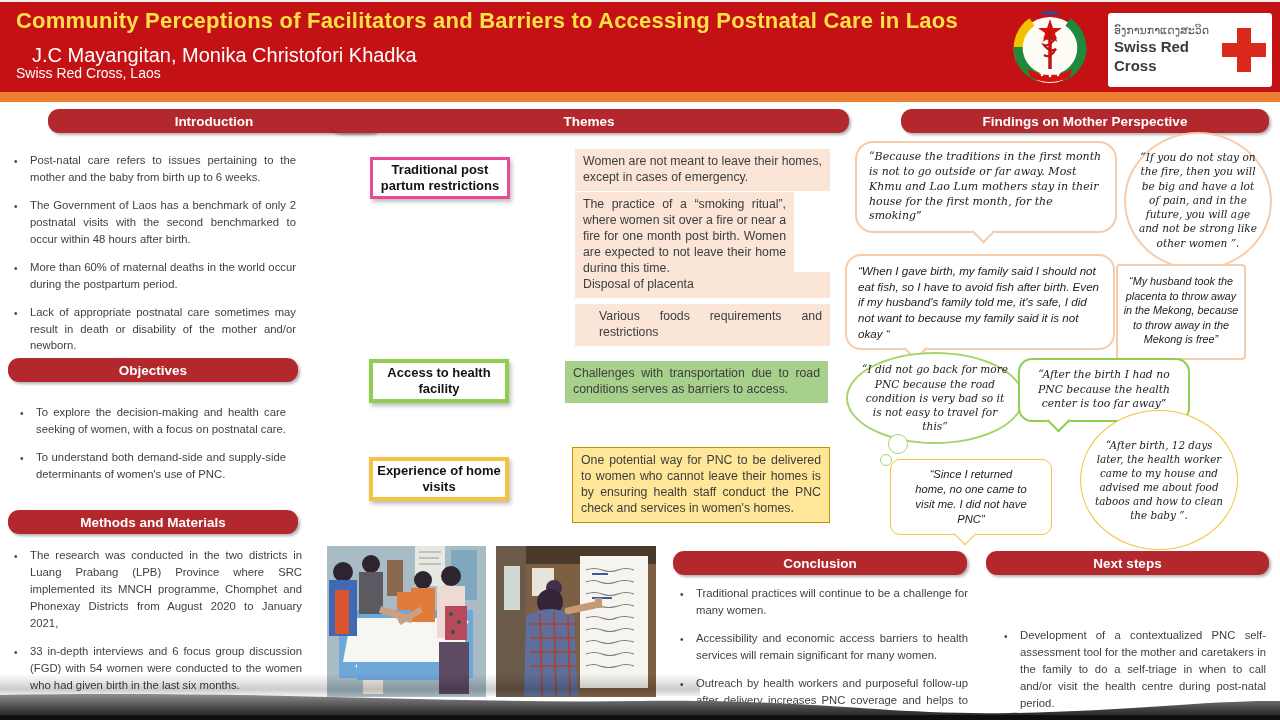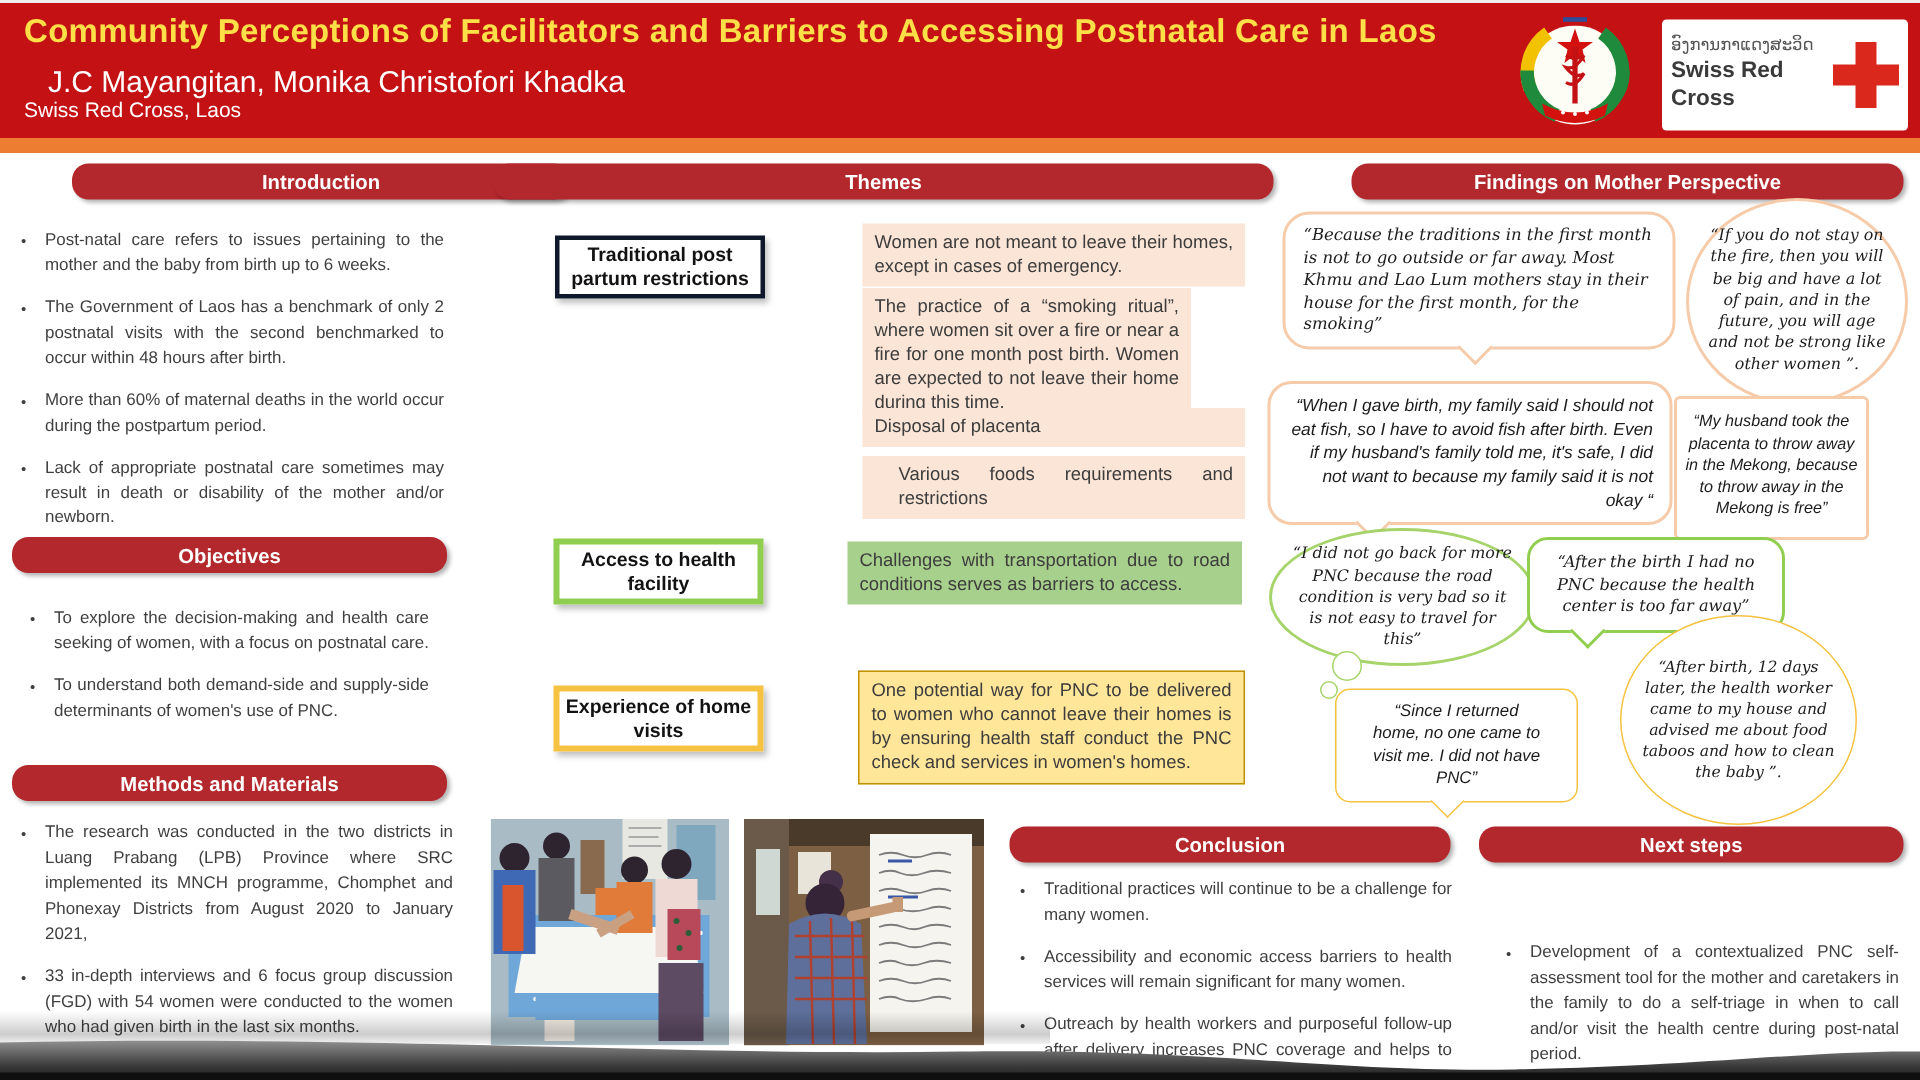--- a/index.html
+++ b/index.html
@@ -24,21 +24,21 @@
   
   .bullets{position:absolute;font-size:11.3px;color:#3f3f3f;line-height:1.5;}
   .bullets .li{display:flex;margin-bottom:11px;}
   .bullets .dot{width:16px;flex:none;}
   .bullets .dot::before{content:"•";font-size:10px;position:relative;top:1px;}
   .btxt{flex:1;text-align:justify;}
   
   .theme-label{position:absolute;background:#fff;display:flex;align-items:center;justify-content:center;
                text-align:center;font-weight:bold;font-size:13px;color:#121212;box-sizing:border-box;
                padding:3px;box-shadow:2px 3px 4px rgba(0,0,0,.25);line-height:1.25;}
-  .tl-peach{border:3px solid #0f172a;}
+  .tl-peach{border:3px solid #ec4899;}
   .tl-green{border:4px solid #8fce4e;}
   .tl-gold{border:4px solid #f5c242;}
   .theme-item{position:absolute;background:#fbe5d6;font-size:12.3px;color:#3d3d3d;
               padding:5px 8px;box-sizing:border-box;text-align:justify;line-height:1.3;}
   .ti-green{background:#a8d08d;}
   .ti-yellow{background:#ffe699;border:1.5px solid #bf9000;}
   
   .bubble{position:absolute;background:#fff;border:2px solid #f6cbaa;box-sizing:border-box;
           font-style:italic;color:#1c1c1c;line-height:1.35;}
   .b-serif{font-family:"DejaVu Serif",serif;}
@@ -247,21 +247,21 @@
 
   <div class="bubble b-serif" style="left:855px;top:139px;width:262px;min-height:78px;border-radius:18px;padding:7px 12px;font-size:11px;">
     <span>“Because the traditions in the first month is not to go outside or far away. Most Khmu and Lao Lum mothers stay in their house for the first month, for the smoking”</span>
     <div class="tail tail-peach" style="left:118px;bottom:-9px;"></div>
   </div>
 
   <div class="bubble b-serif" style="left:1124px;top:130px;width:148px;height:138px;border-radius:50%;padding:18px 10px;font-size:10.6px;display:flex;align-items:flex-end;text-align:center;">
     <span>“If you do not stay on the fire, then you will be big and have a lot of pain, and in the future, you will age and not be strong like other women ”.</span>
   </div>
 
-  <div class="bubble b-sans" style="left:845px;top:252px;width:270px;min-height:76px;border-radius:16px;padding:7px 11px;font-size:11.6px;text-align:right;">
+  <div class="bubble b-sans" style="left:845px;top:252px;width:270px;min-height:76px;border-radius:16px;padding:7px 11px;font-size:11.6px;">
     <span>“When I gave birth, my family said I should not eat fish, so I have to avoid fish after birth. Even if my husband's family told me, it's safe, I did not want to because my family said it is not okay “</span>
     <div class="tail tail-peach" style="left:60px;bottom:-9px;"></div>
   </div>
 
   <div class="bubble b-sans" style="left:1116px;top:262px;width:130px;min-height:96px;border-radius:4px;padding:8px 5px;font-size:10.8px;text-align:center;">
     <span>“My husband took the placenta to throw away in the Mekong, because to throw away in the Mekong is free”</span>
   </div>
 
   <div class="bubble b-serif" style="left:846px;top:350px;width:178px;height:92px;border-radius:50%;border-color:#a6d46a;padding:14px 14px;font-size:10.6px;display:flex;align-items:center;text-align:center;">
     <span>“I did not go back for more PNC because the road condition is very bad so it is not easy to travel for this”</span>

